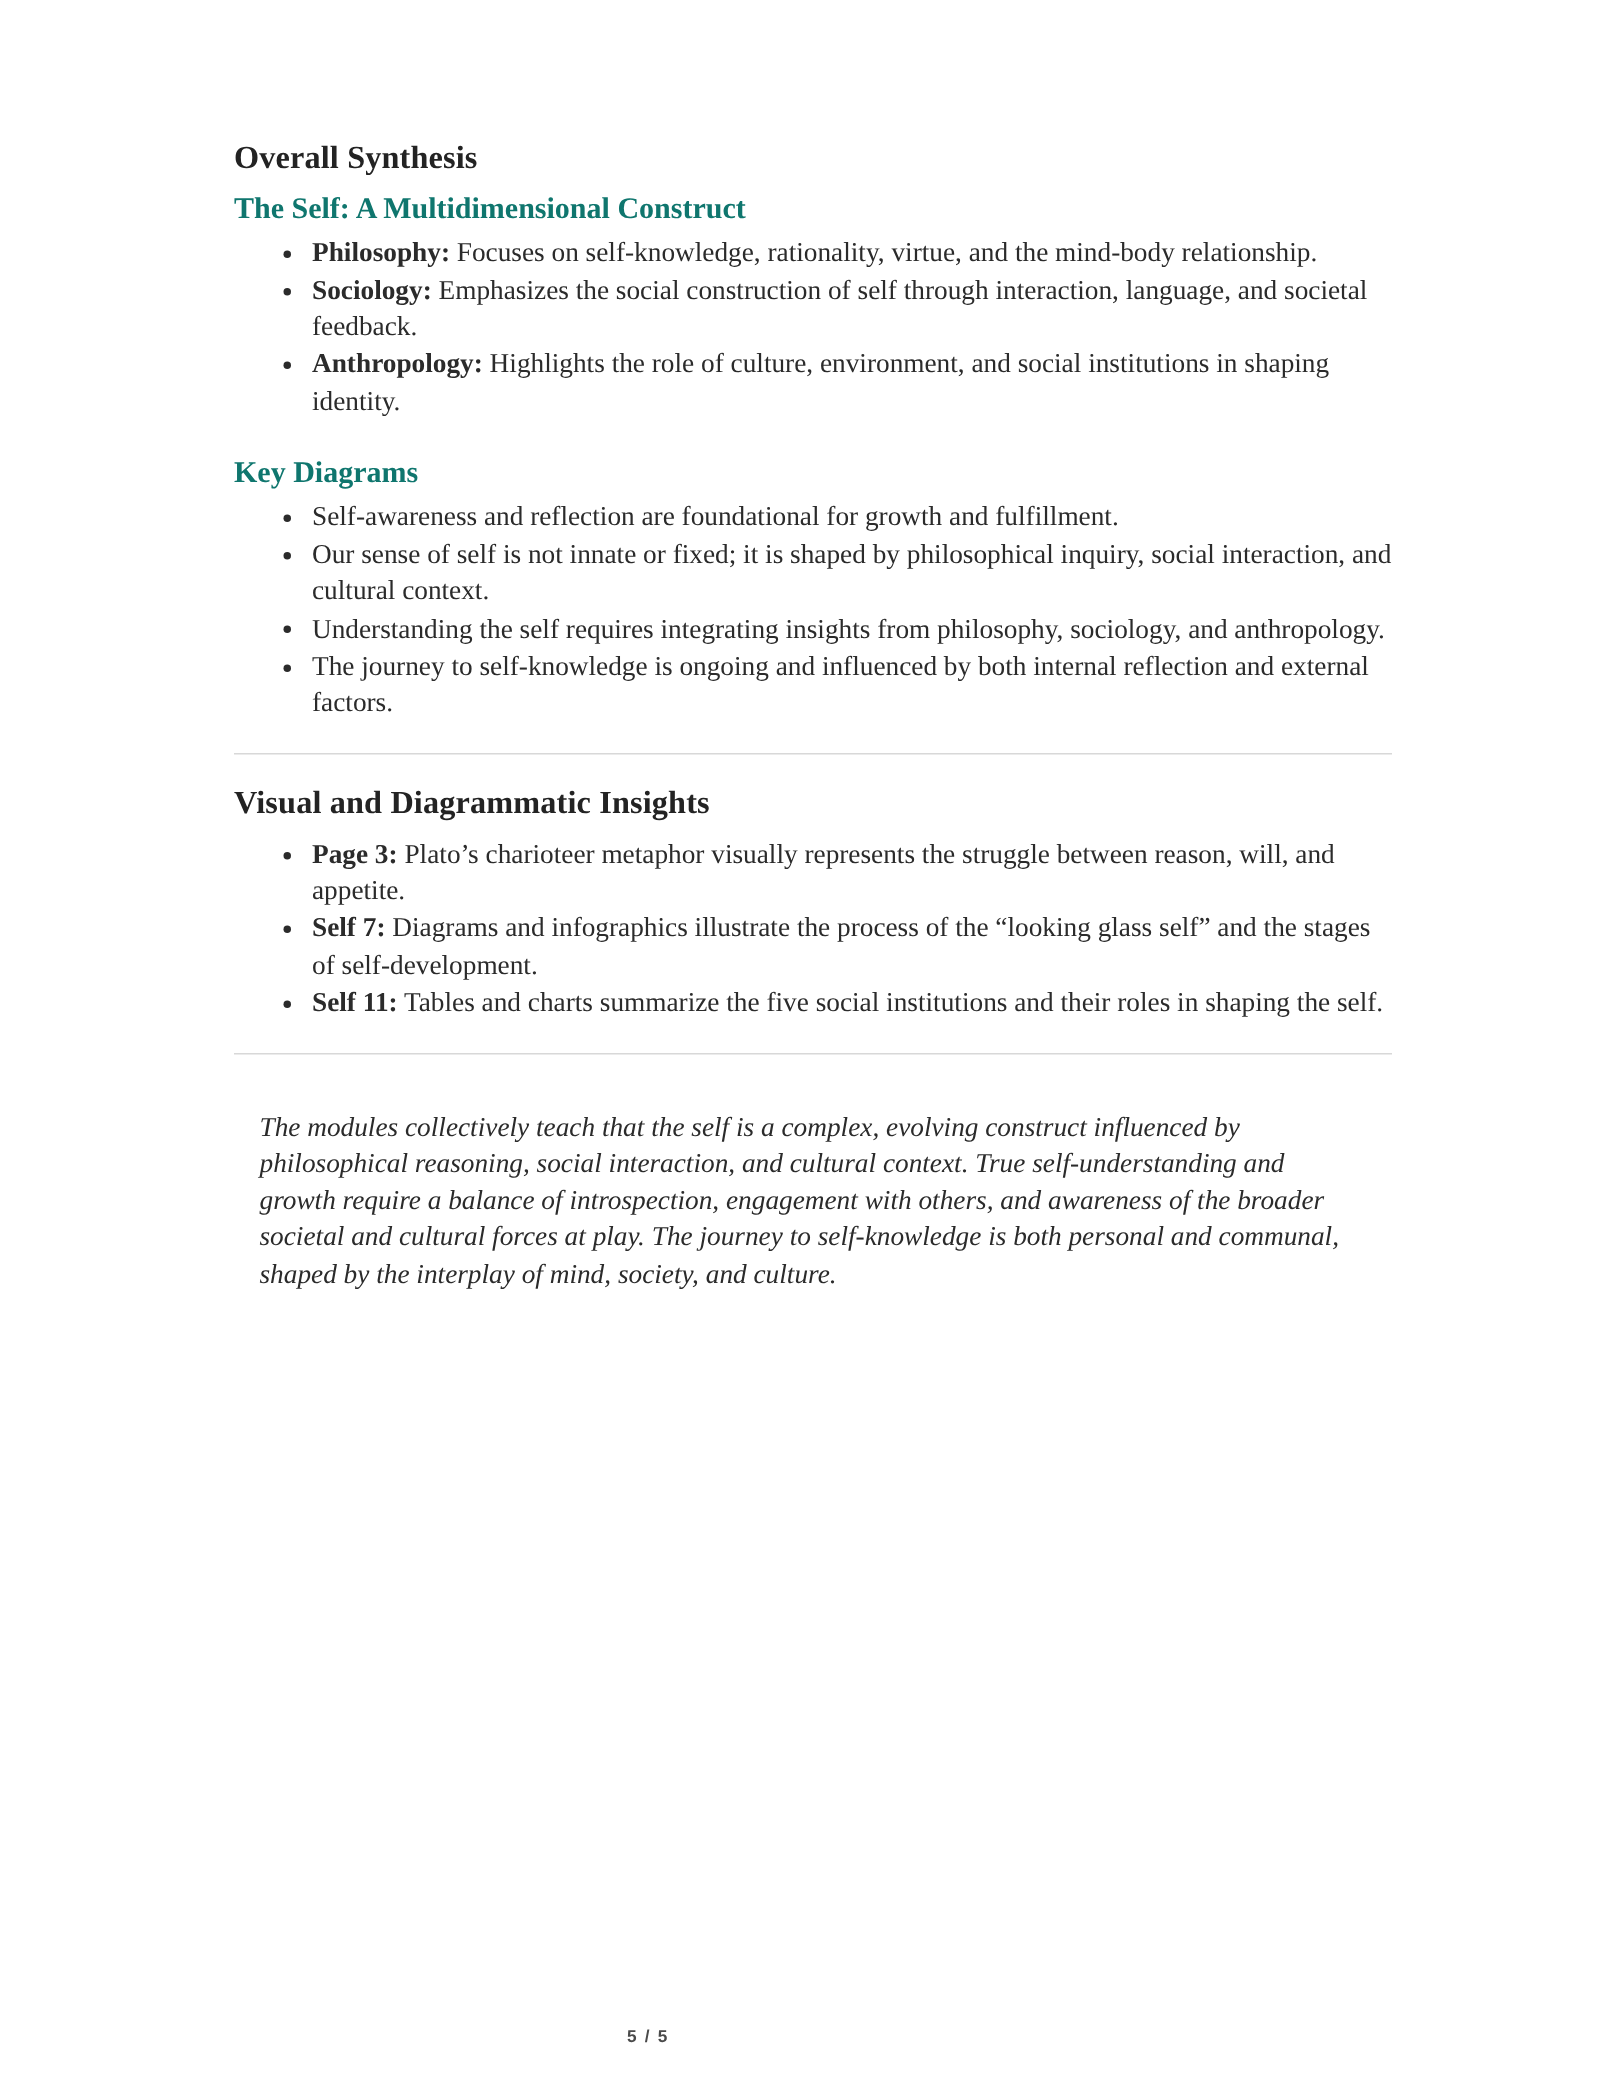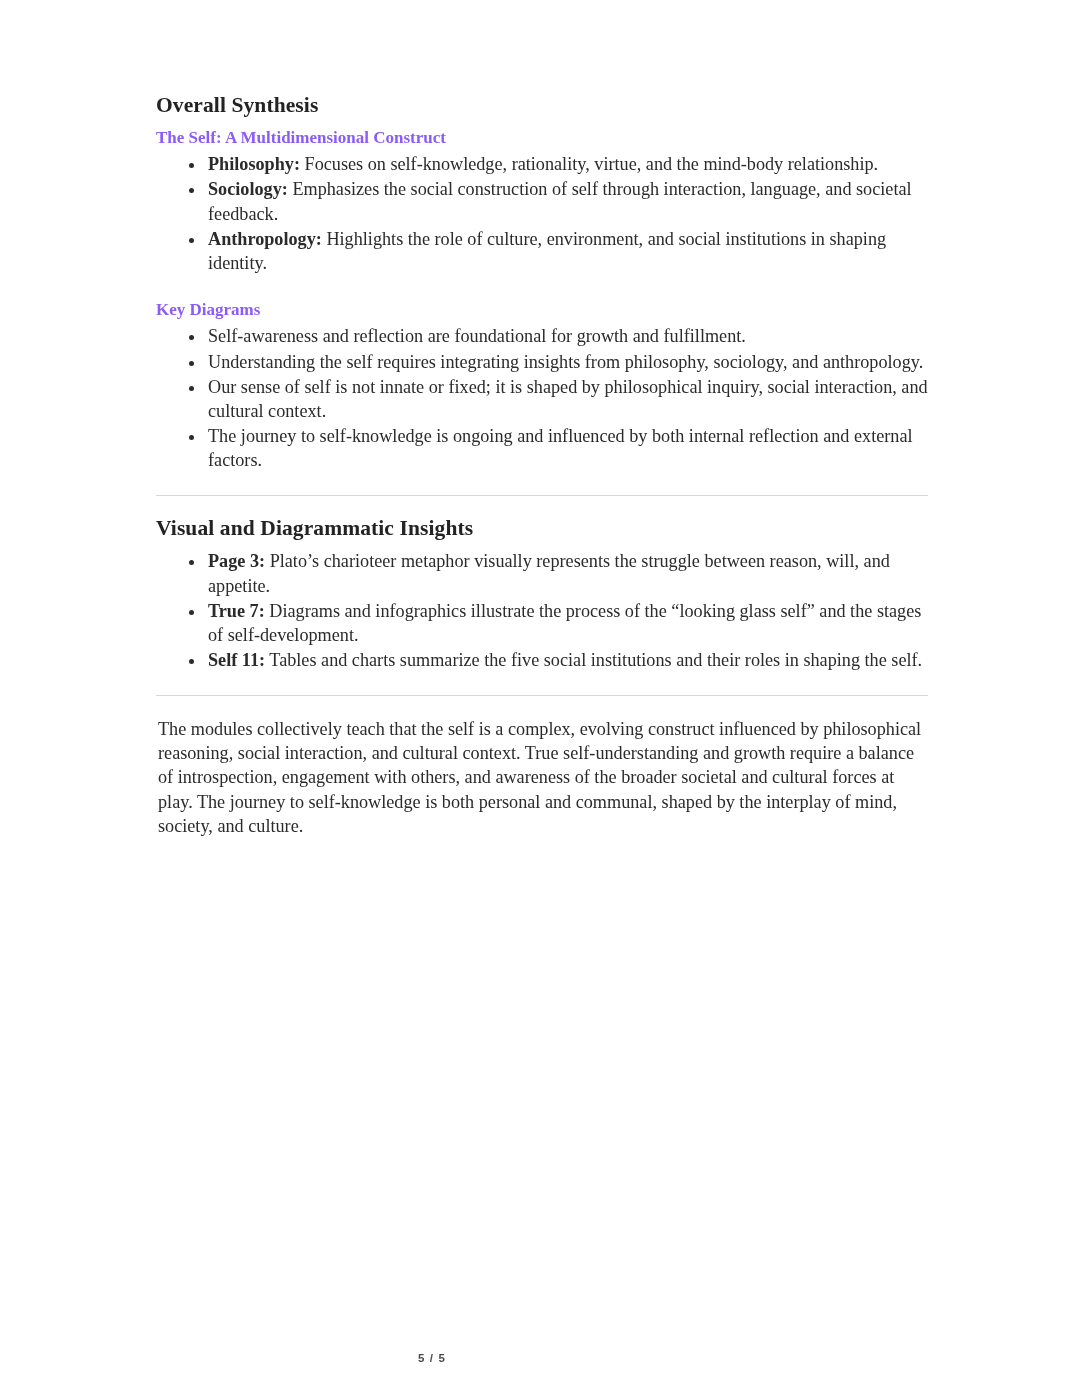--- a/index.html
+++ b/index.html
@@ -28,24 +28,24 @@
   
   .h-major {
     font-size: 21.5px;
     font-weight: bold;
     line-height: 1.25;
     letter-spacing: 0.1px;
     color: #232323;
     margin: 0 0 8px 0;
   }
   .h-minor {
-    font-size: 17px;
+    font-size: 20px;
     font-weight: bold;
     line-height: 1.25;
-    color: #8b5cf6;
+    color: #0f766e;
     margin: 0 0 4px 0;
     font-family: Liberation Serif, serif;
   }
   .h-conclusion {
     font-size: 21.5px;
     font-weight: bold;
     line-height: 1.25;
     color: #232323;
     margin: 0 0 5px 0;
     padding-left: 4px;
@@ -74,21 +74,22 @@
     background: #2b2b2b;
   }
   .lead {
     font-weight: bold;
   }
 
   
   p.body {
     font-size: 18.2px;
     line-height: 1.345;
-    margin: 2px;
+    margin: 17px;
+    font-style: italic;
   }
 
   
   .rule {
     height: 0;
     border: 0;
     border-top: 1px solid #d8d8d8;
     margin: 0;
     width: 772px;
   }
@@ -140,46 +141,46 @@
 
     <h2 class="h-minor">Key Diagrams</h2>
 
     <ul class="bullets">
       <li>
         <span class="dot"></span>
         <span>Self-awareness and reflection are foundational for growth and fulfillment.</span>
       </li>
       <li>
         <span class="dot"></span>
-        <span>Understanding the self requires integrating insights from philosophy, sociology, and anthropology.</span>
+        <span>Our sense of self is not innate or fixed; it is shaped by philosophical inquiry, social interaction, and cultural context.</span>
       </li>
       <li>
         <span class="dot"></span>
-        <span>Our sense of self is not innate or fixed; it is shaped by philosophical inquiry, social interaction, and cultural context.</span>
+        <span>Understanding the self requires integrating insights from philosophy, sociology, and anthropology.</span>
       </li>
       <li>
         <span class="dot"></span>
         <span>The journey to self-knowledge is ongoing and influenced by both internal reflection and external factors.</span>
       </li>
     </ul>
 
     <div class="gap-before-rule"></div>
     <hr class="rule">
     <div class="gap-after-rule"></div>
 
     <h1 class="h-major">Visual and Diagrammatic Insights</h1>
 
     <ul class="bullets">
       <li>
         <span class="dot"></span>
         <span class="lead">Page 3:</span><span> Plato’s charioteer metaphor visually represents the struggle between reason, will, and appetite.</span>
       </li>
       <li>
         <span class="dot"></span>
-        <span class="lead">True 7:</span><span> Diagrams and infographics illustrate the process of the “looking glass self” and the stages of self-development.</span>
+        <span class="lead">Self 7:</span><span> Diagrams and infographics illustrate the process of the “looking glass self” and the stages of self-development.</span>
       </li>
       <li>
         <span class="dot"></span>
         <span class="lead">Self 11:</span><span> Tables and charts summarize the five social institutions and their roles in shaping the self.</span>
       </li>
     </ul>
 
     <div class="gap-before-rule"></div>
     <hr class="rule">
     <div class="gap-after-rule"></div>

